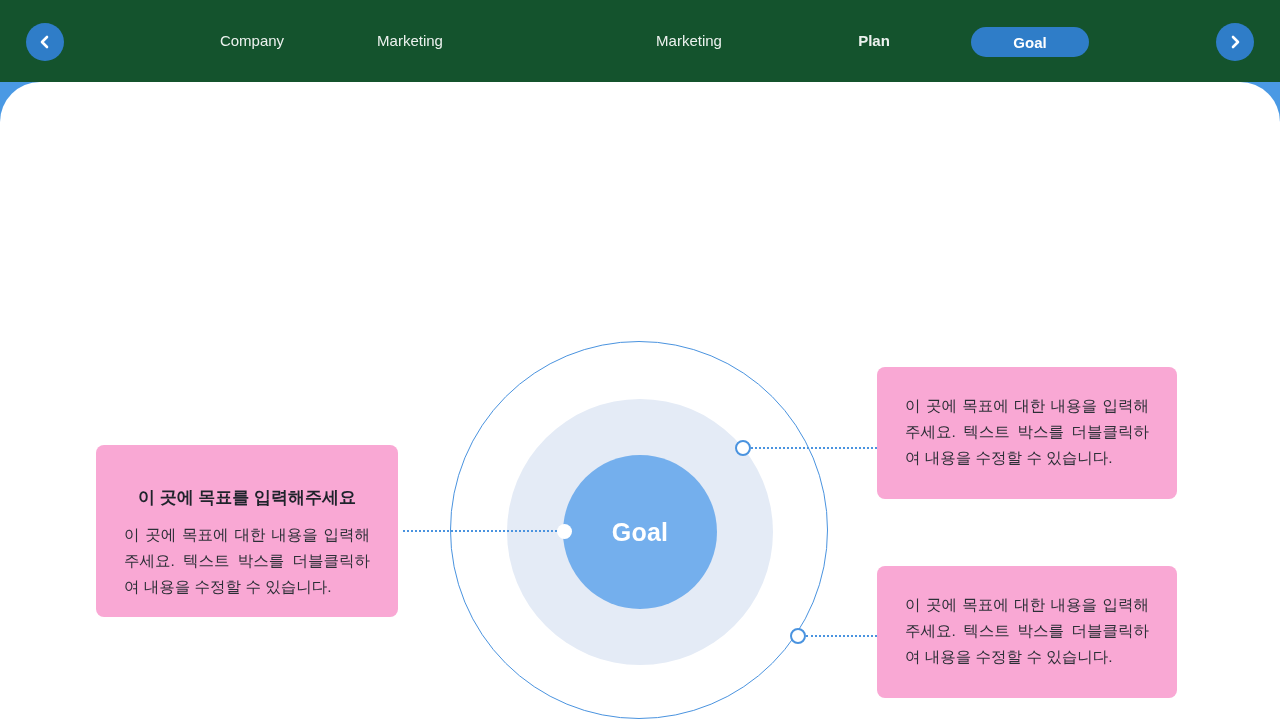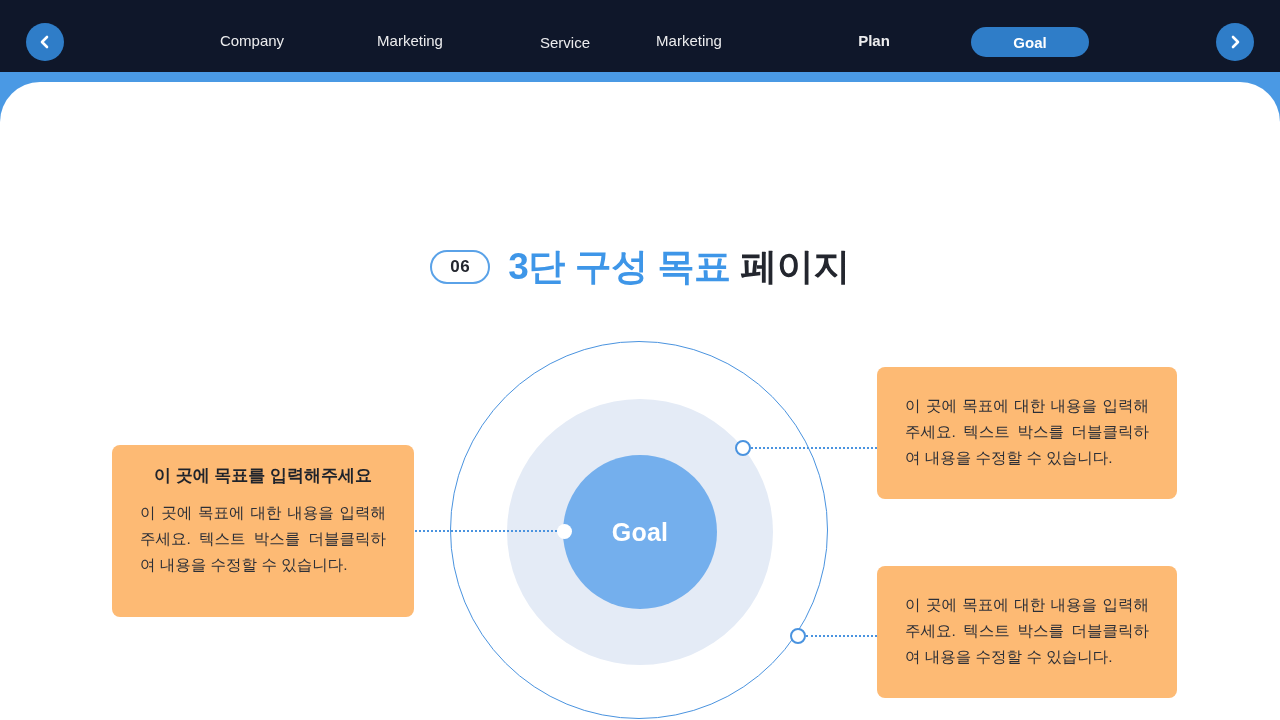--- a/index.html
+++ b/index.html
@@ -5,22 +5,22 @@
   * { margin: 0; padding: 0; box-sizing: border-box; }
   html, body { width: 1280px; height: 720px; overflow: hidden; }
   body {
     font-family: "Liberation Sans", "DejaVu Sans", sans-serif;
     background: #4A99E4;
     position: relative;
   }
 
   
   .topbar {
-    position: absolute; top: 0; left: 0; width: 1280px; height: 72px;
-    background: #0f172a;
+    position: absolute; top: 0; left: 0; width: 1280px; height: 82px;
+    background: #14532d;
   }
   .nav-circle-btn {
     position: absolute; top: 23px; width: 38px; height: 38px;
     border-radius: 50%; background: #2F7DC8; border: none;
     display: flex; align-items: center; justify-content: center;
     cursor: pointer;
   }
   .nav-circle-btn.prev { left: 26px; }
   .nav-circle-btn.next { right: 26px; }
   .nav-circle-btn svg { display: block; }
@@ -94,34 +94,34 @@
   .dot {
     position: absolute; border-radius: 50%; background: #ffffff;
   }
   .dot.left   { left: 557px; top: 442px; width: 15px; height: 15px; }
   .dot.ring   { width: 16px; height: 16px; border: 2px solid #4A93DF; }
   .dot.tright { left: 735px; top: 358px; }
   .dot.bright { left: 790px; top: 546px; }
 
   
   .info-box {
-    position: absolute; background: #fdba74; border-radius: 8px;
+    position: absolute; background: #f9a8d4; border-radius: 8px;
     color: #2C2F37;
   }
   .info-box .box-heading {
     text-align: center; font-size: 17px; font-weight: 700; color: #1F232B;
     margin-bottom: 13px; white-space: nowrap;
   }
   .info-box .box-body {
     font-size: 15.5px; line-height: 26px; text-align: justify;
     word-break: break-all; color: #2C2F37;
   }
   .info-box.left-box {
-    left: 112px; top: 363px; width: 302px; height: 172px;
-    padding: 19px 28px 0 28px;
+    left: 96px; top: 363px; width: 302px; height: 172px;
+    padding: 41px 28px 0 28px;
   }
   .info-box.tr-box {
     left: 877px; top: 285px; width: 300px; height: 132px;
     padding: 26px 28px 0 28px;
   }
   .info-box.br-box {
     left: 877px; top: 484px; width: 300px; height: 132px;
     padding: 26px 28px 0 28px;
   }
 </style>
@@ -132,40 +132,35 @@
   <button class="nav-circle-btn prev">
     <span>
       <svg width="14" height="14" viewBox="0 0 14 14" fill="none">
         <polyline points="9,2 4,7 9,12" stroke="#ffffff" stroke-width="2.6" stroke-linecap="round" stroke-linejoin="round"></polyline>
       </svg>
     </span>
   </button>
 
   <span class="nav-item i0">Company</span>
   <span class="nav-item i1">Marketing</span>
-  <span class="nav-item i2">Service</span>
   <span class="nav-item i3">Marketing</span>
   <span class="nav-item i4">Plan</span>
   <button class="nav-pill">Goal</button>
 
   <button class="nav-circle-btn next">
     <span>
       <svg width="14" height="14" viewBox="0 0 14 14" fill="none">
         <polyline points="5,2 10,7 5,12" stroke="#ffffff" stroke-width="2.6" stroke-linecap="round" stroke-linejoin="round"></polyline>
       </svg>
     </span>
   </button>
 </div>
 
 <div class="card">
 
-  <div class="title-row">
-    <span class="title-badge">06</span>
-    <span class="page-title"><span class="accent">3단 구성 목표</span><span> 페이지</span></span>
-  </div>
 
   <div class="circle-outer"></div>
   <div class="circle-middle"></div>
   <div class="circle-inner">
     <span class="goal-label">Goal</span>
   </div>
 
   <div class="connector left"></div>
   <div class="connector tright"></div>
   <div class="connector bright"></div>

